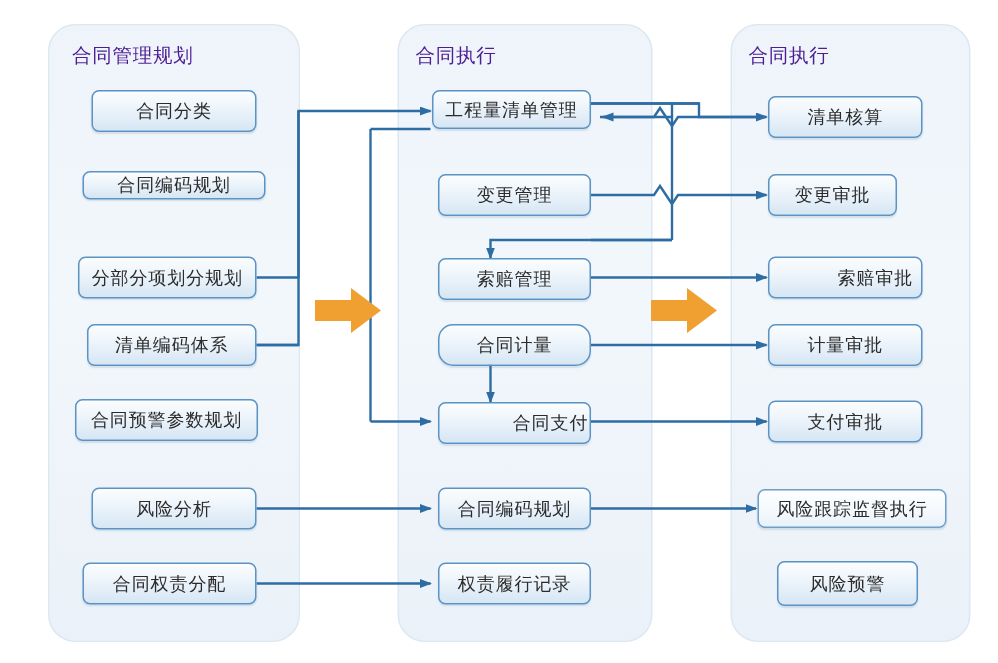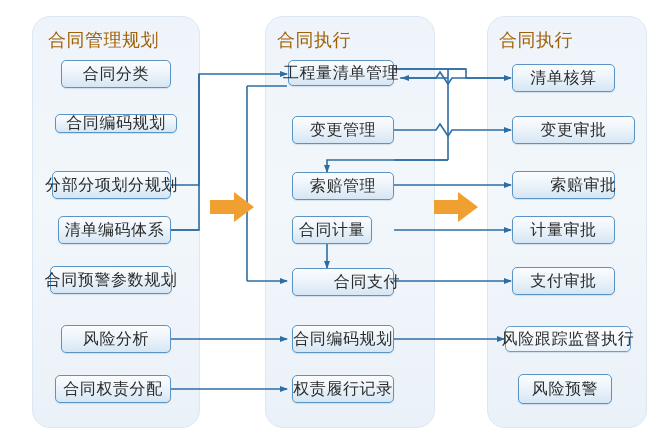--- a/index.html
+++ b/index.html
@@ -22,37 +22,37 @@
 
   
   .panel {
     position: absolute;
     border-radius: 18px;
     background: linear-gradient(to bottom, #eef4fa 0%, #f2f7fb 45%, #eaf1f8 100%);
     border: 1px solid #dbe7f2;
   }
   .panel-title {
     position: absolute;
-    font-size: 18px;
-    color: #a16207;
+    font-size: 13px;
+    color: #4c1d95;
     letter-spacing: 0.5px;
     white-space: nowrap;
   }
 
   
   .node {
     position: absolute;
     border: 1px solid #5b93c4;
     border-radius: 5px;
     background: linear-gradient(to bottom, #fbfdfe 0%, #eef5fb 40%, #d6e6f4 100%);
     box-shadow: 0 1px 1px rgba(80,120,160,0.18);
     display: flex;
     align-items: center;
     justify-content: center;
-    font-size: 16px;
+    font-size: 12px;
     color: #2b2b2b;
     white-space: nowrap;
     letter-spacing: 0.6px;
   }
   .node.flat {
     background: linear-gradient(to bottom, #fdfefe 0%, #f4f9fd 60%, #e8f1f9 100%);
     border-color: #6d9fcb;
   }
 
   
@@ -138,26 +138,26 @@
   <div class="node" style="left:55px; top:114px; width:122px; height:19px;">合同编码规划</div>
   <div class="node" style="left:52px; top:171px; width:119px; height:28px;">分部分项划分规划</div>
   <div class="node" style="left:58px; top:216px; width:113px; height:28px;">清单编码体系</div>
   <div class="node" style="left:50px; top:266px; width:122px; height:28px;">合同预警参数规划</div>
   <div class="node" style="left:61px; top:325px; width:110px; height:28px;">风险分析</div>
   <div class="node" style="left:55px; top:375px; width:116px; height:28px;">合同权责分配</div>
 
   <div class="node" style="left:288px; top:60px; width:106px; height:26px;">工程量清单管理</div>
   <div class="node" style="left:292px; top:116px; width:102px; height:28px;">变更管理</div>
   <div class="node" style="left:292px; top:172px; width:102px; height:28px;">索赔管理</div>
-  <div class="node" style="left:292px; top:216px; width:80px; height:28px;">合同计量</div>
+  <div class="node" style="left:292px; top:216px; width:102px; height:28px;border-radius:10px;">合同计量</div>
   <div class="node" style="left:292px; top:268px; width:102px; height:28px;padding-left:48px;">合同支付</div>
   <div class="node" style="left:292px; top:325px; width:102px; height:28px;">合同编码规划</div>
   <div class="node" style="left:292px; top:375px; width:102px; height:28px;">权责履行记录</div>
 
   <div class="node" style="left:512px; top:64px; width:103px; height:28px;">清单核算</div>
-  <div class="node" style="left:512px; top:116px; width:123px; height:28px;">变更审批</div>
+  <div class="node" style="left:512px; top:116px; width:86px; height:28px;">变更审批</div>
   <div class="node" style="left:512px; top:171px; width:103px; height:28px;padding-left:40px;">索赔审批</div>
   <div class="node" style="left:512px; top:216px; width:103px; height:28px;">计量审批</div>
   <div class="node" style="left:512px; top:267px; width:103px; height:28px;">支付审批</div>
   <div class="node" style="left:518px; top:374px; width:94px; height:30px;">风险预警</div>
   <div class="node flat" style="left:505px; top:326px; width:126px; height:26px;">风险跟踪监督执行</div>
 
 </div>
 
 </body></html>

